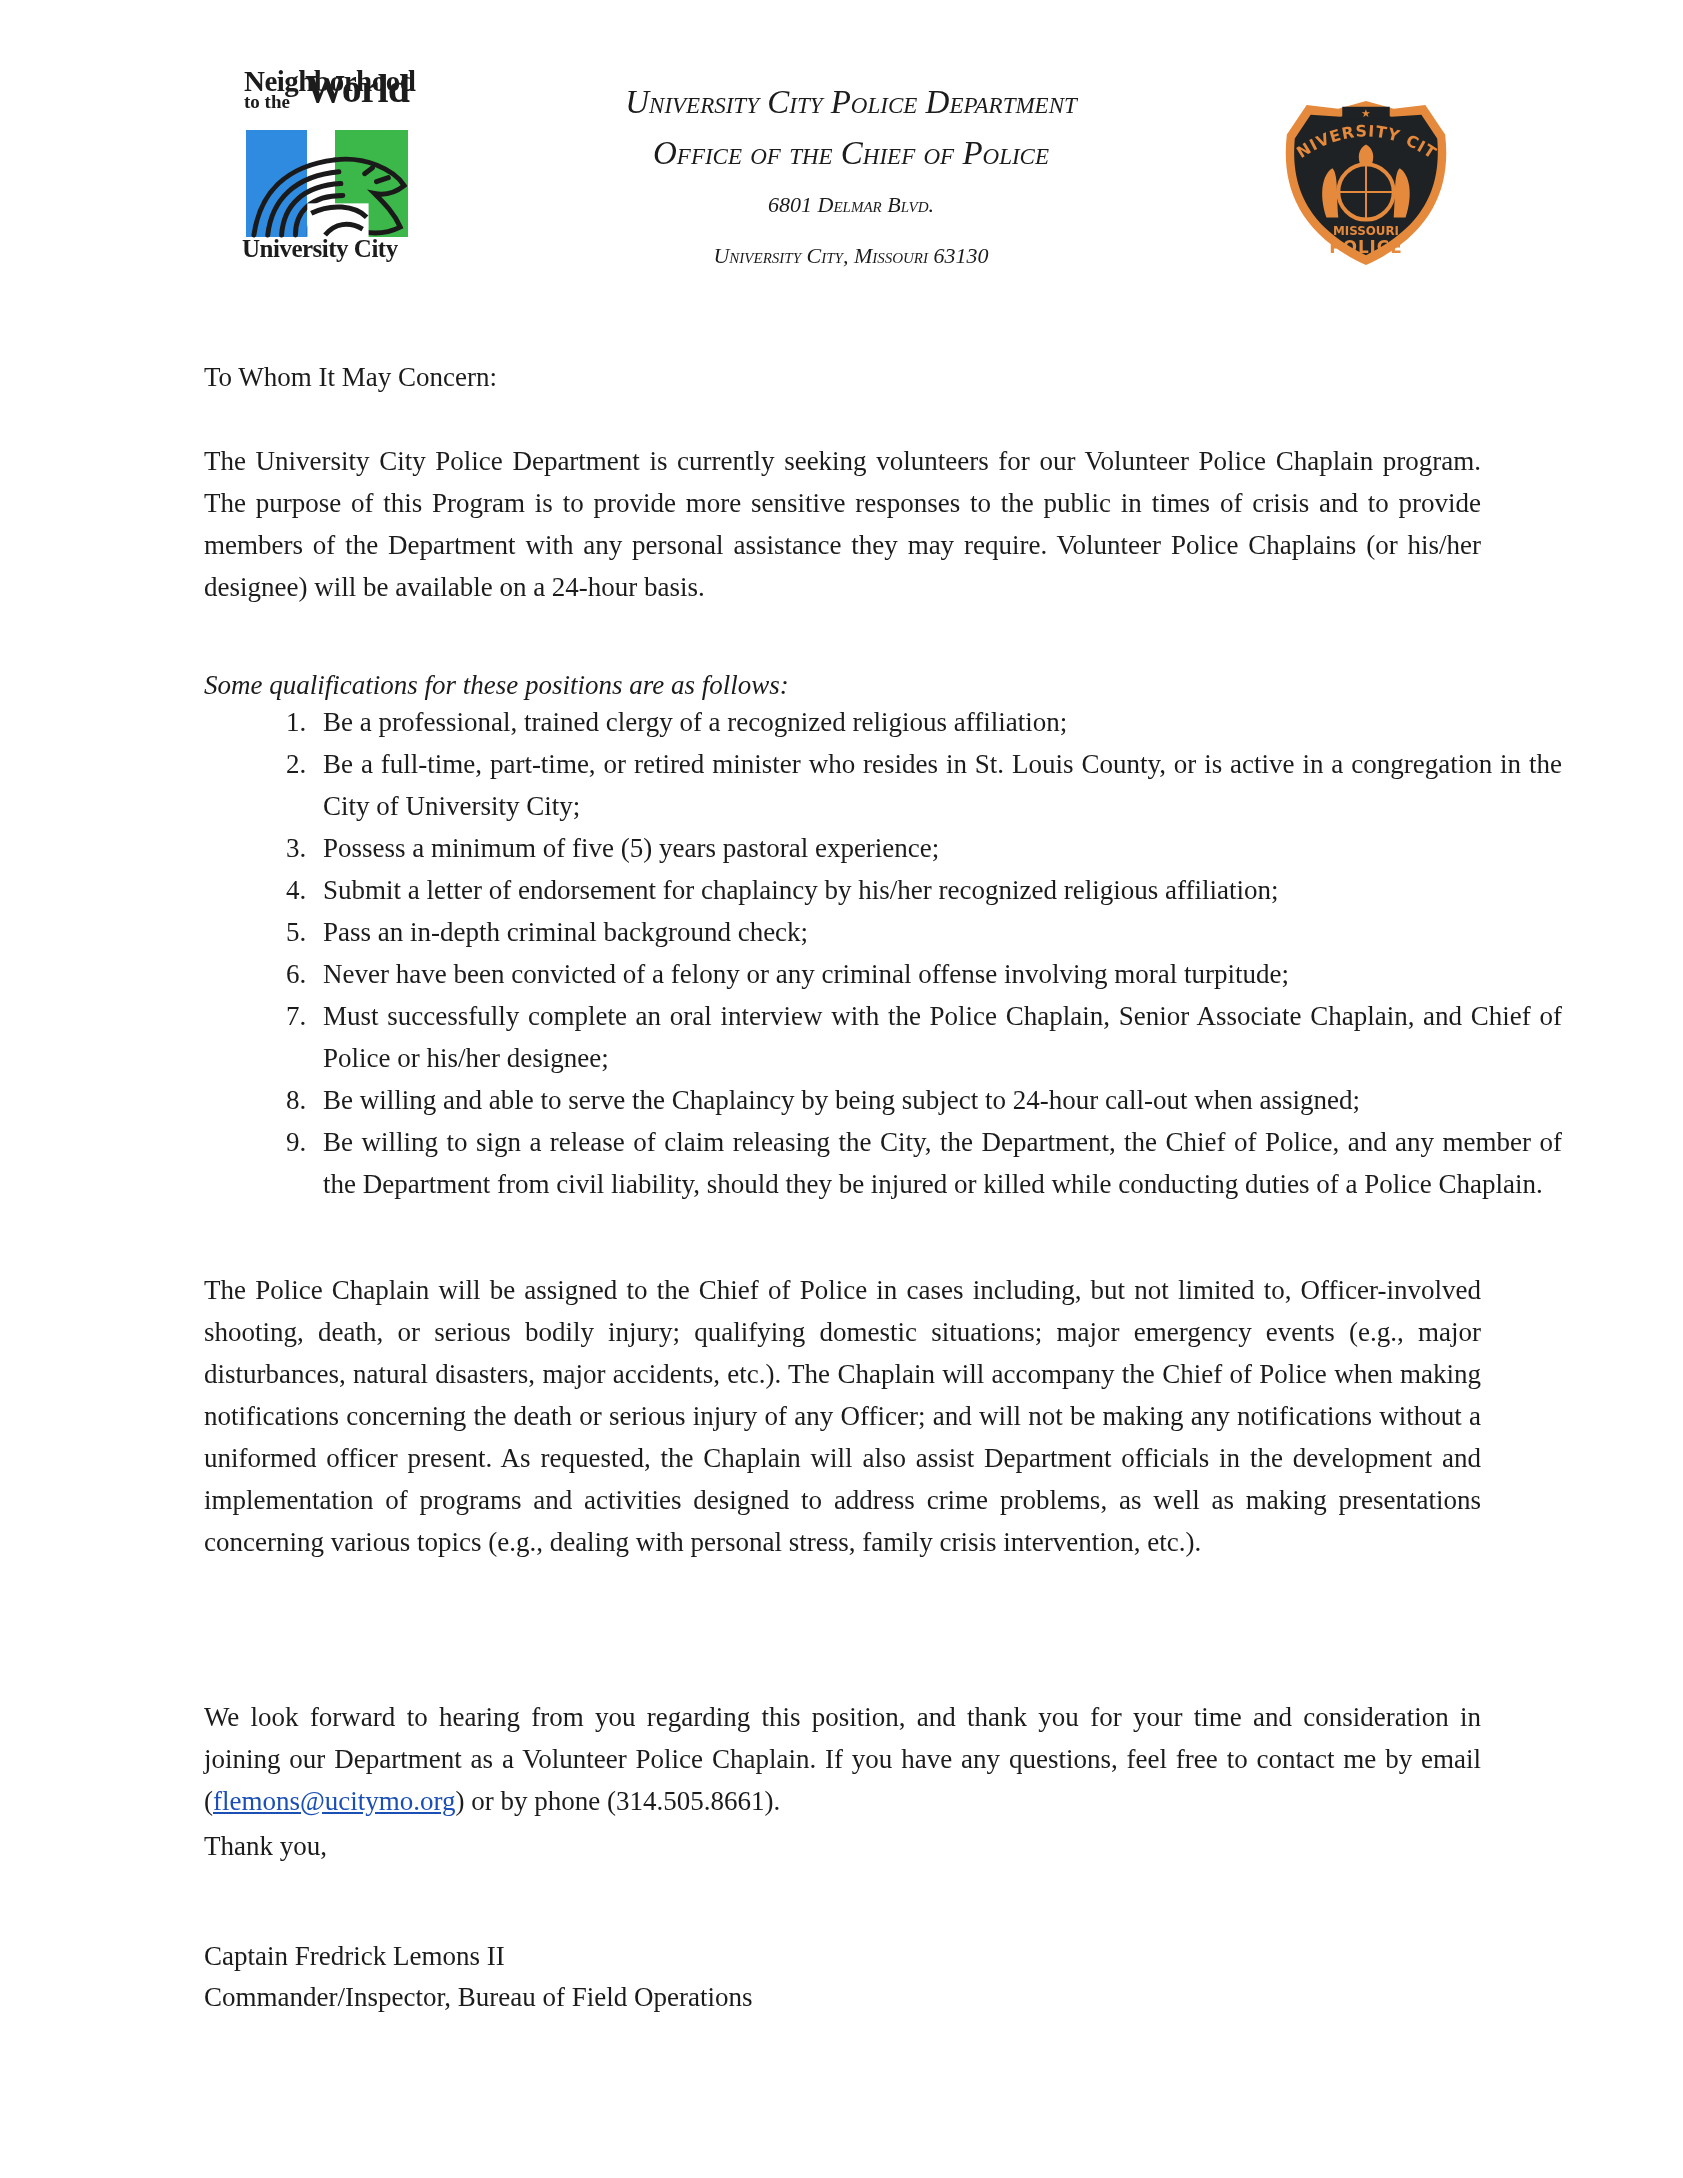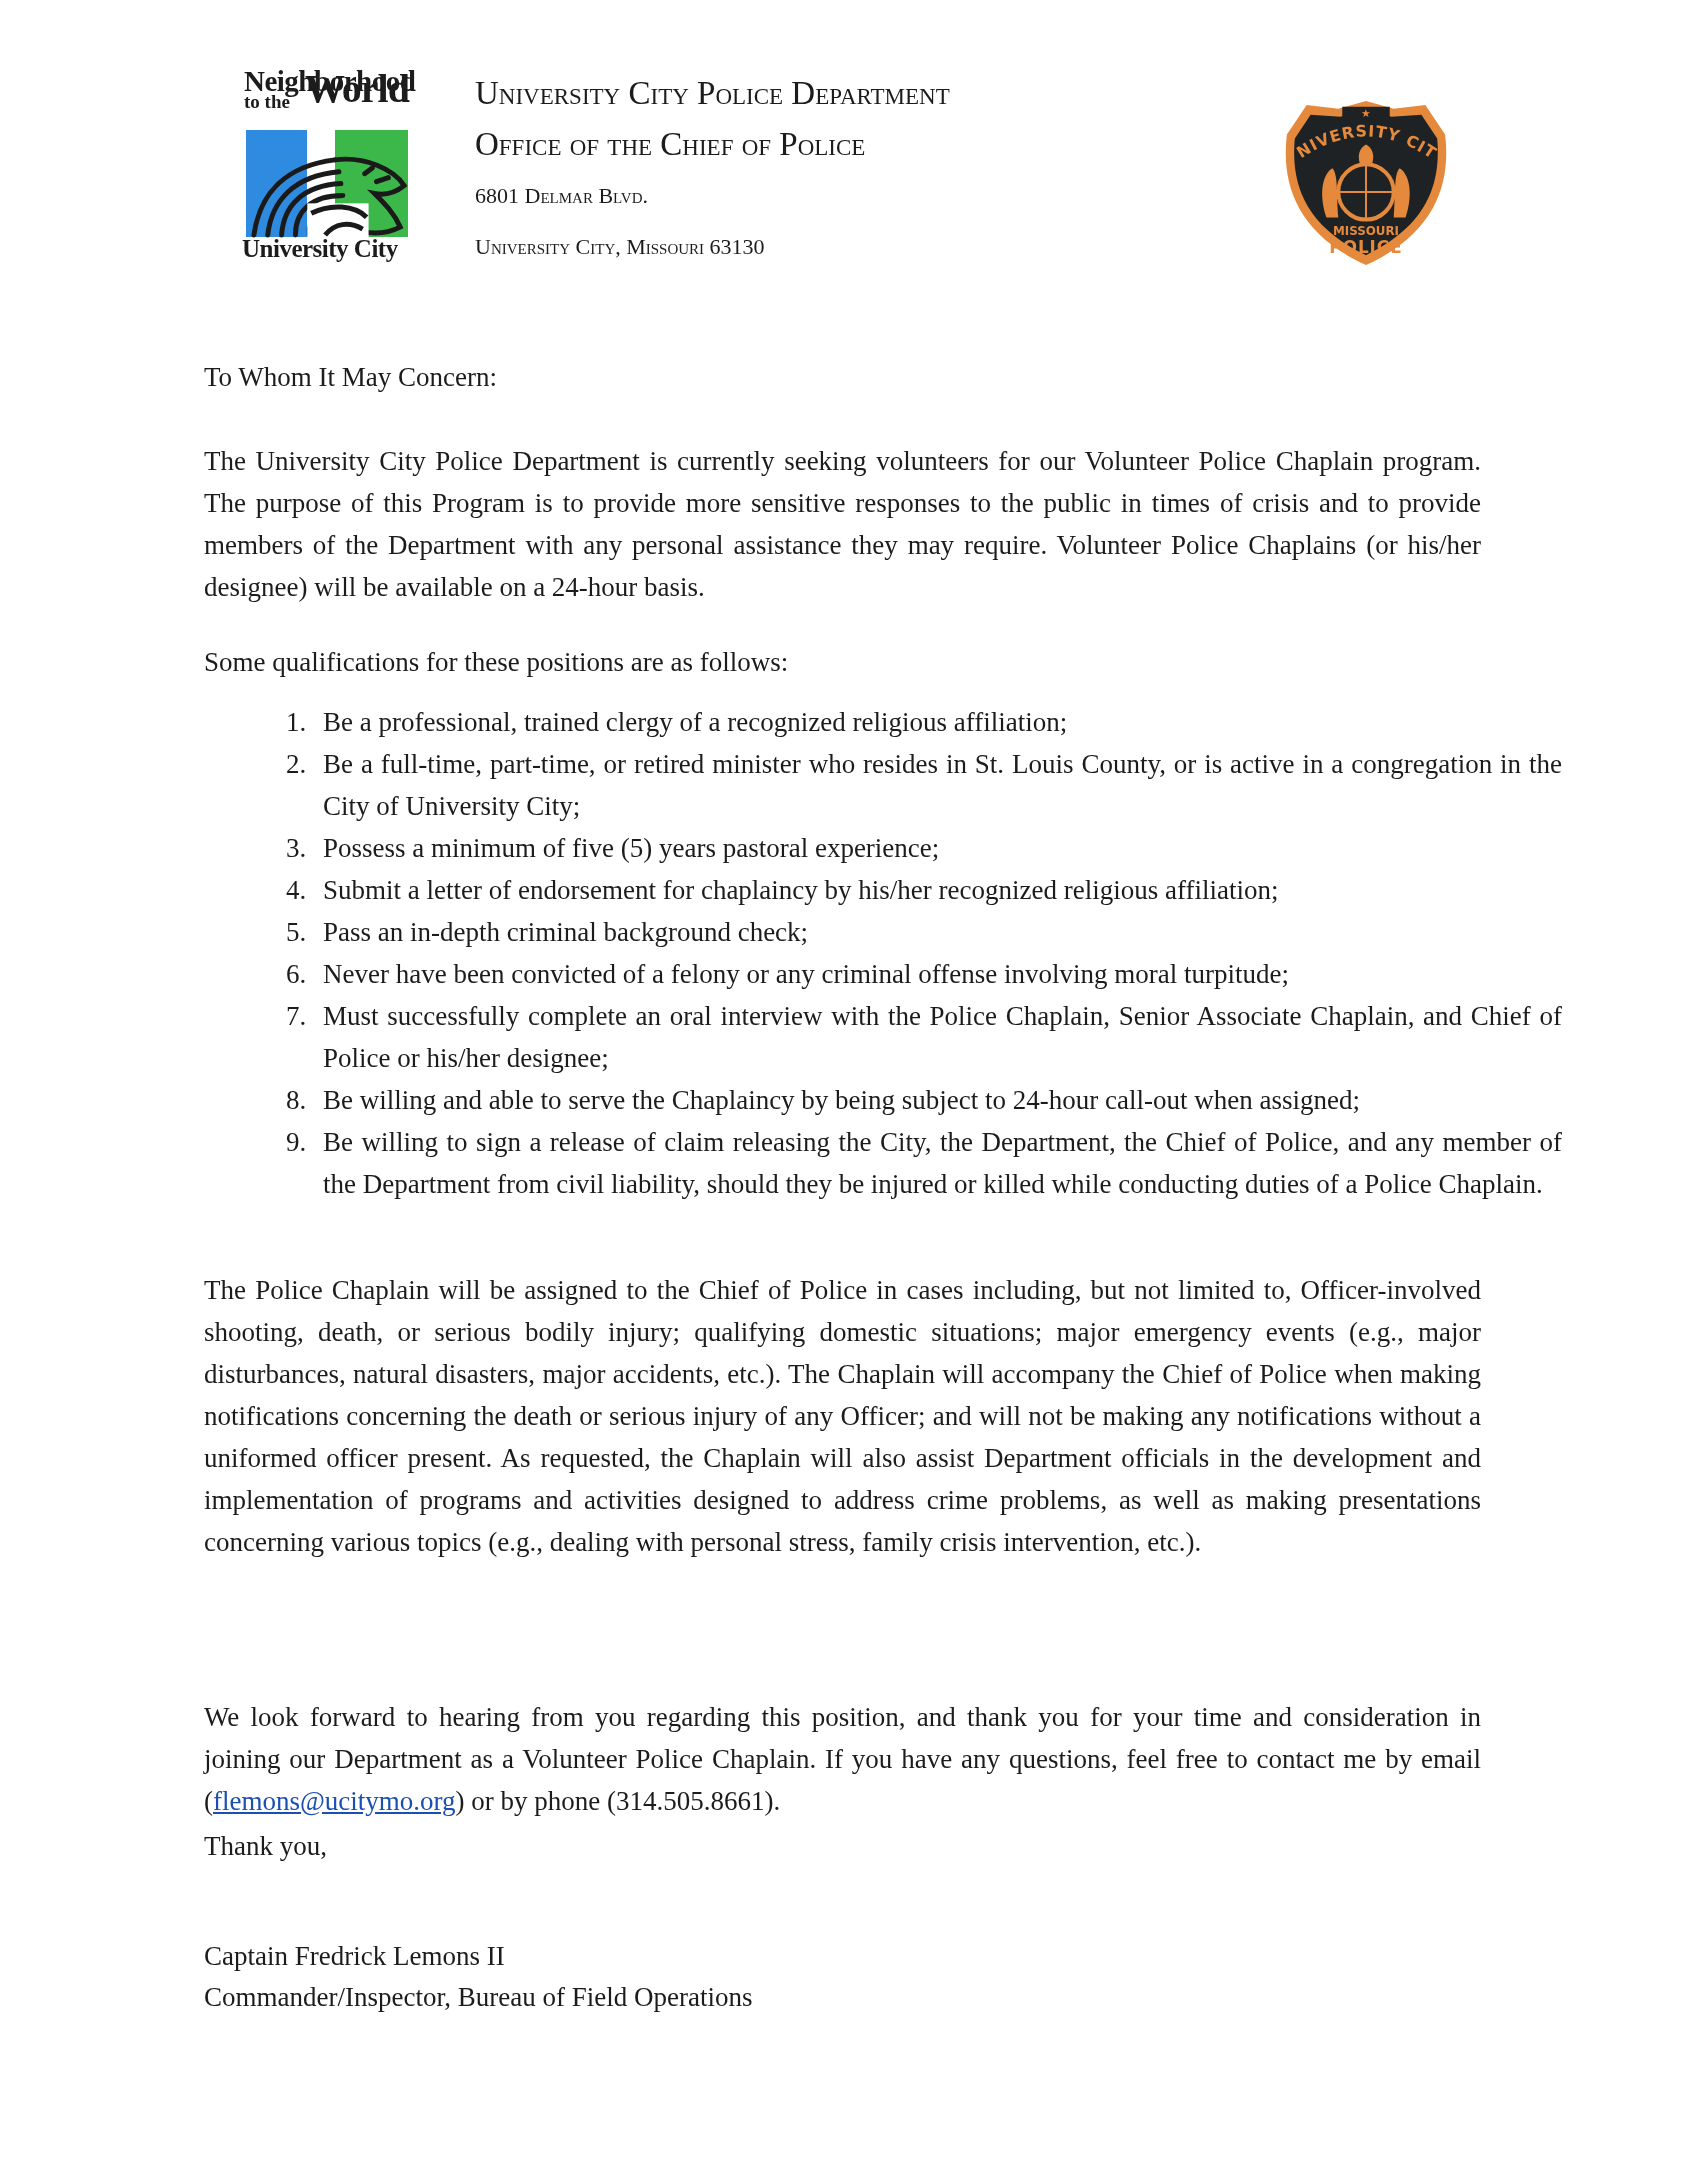--- a/index.html
+++ b/index.html
@@ -6,28 +6,28 @@
     body { width: 1683px; height: 2178px; position: relative; overflow: hidden;
       font-family: "Liberation Serif", "DejaVu Serif", serif; color: #1c1c1c; }
     .logo { position: absolute; left: 236px; top: 61px; width: 188px; height: 208px; }
     .logo .t1 { position: absolute; left: 8px; top: 4px; font-size: 29px; font-weight: bold; letter-spacing: -0.5px; }
     .logo .t2 { position: absolute; left: 8px; top: 30px; font-size: 19px; font-weight: bold; }
     .logo .t3 { position: absolute; left: 69px; top: 4px; font-size: 40px; font-weight: bold; letter-spacing: -1px; }
     .logo .blue { position: absolute; left: 10px; top: 69px; width: 61px; height: 107px; background: #2f8be0; }
     .logo .green { position: absolute; left: 99px; top: 69px; width: 73px; height: 107px; background: #3cb84a; }
     .logo svg { position: absolute; left: 10px; top: 83px; }
     .logo .t4 { position: absolute; left: 6px; top: 174px; font-size: 25px; font-weight: bold; letter-spacing: -0.5px; white-space: nowrap; }
-    .letterhead { position: absolute; left: 475px; top: 68px; width: 752px; text-align: left; font-variant: small-caps; }
+    .letterhead { position: absolute; left: 475px; top: 77px; width: 752px; text-align: center; font-variant: small-caps; font-style: italic; }
     .letterhead div { font-size: 33px; line-height: 51px; }
     .letterhead .l3, .letterhead .l4 { font-size: 22px; }
     .badge { position: absolute; left: 1277px; top: 95px; }
     .body-text { position: absolute; left: 204px; width: 1277px; font-size: 27px; line-height: 42px; text-align: justify; }
     .salutation { top: 356px; }
     .p1 { top: 440px; }
-    .p-intro { top: 641px; }
+    .p-intro { top: 664px; font-style: italic; }
     ol.quals { position: absolute; top: 689px; left: 232px; width: 1249px; margin: 12px; padding-left: 69px; font-size: 27px; line-height: 42px; text-align: justify; }
     ol.quals li { padding-left: 10px; }
     .p2 { top: 1269px; }
     .p3 { top: 1696px; }
     .closing { top: 1816px; margin-top: 9px; }
     .sig-name { top: 1935px; }
     .sig-title { top: 1976px; }
     .email-link { color: #1a4fb5; text-decoration: underline; }
   </style>
 </head>

